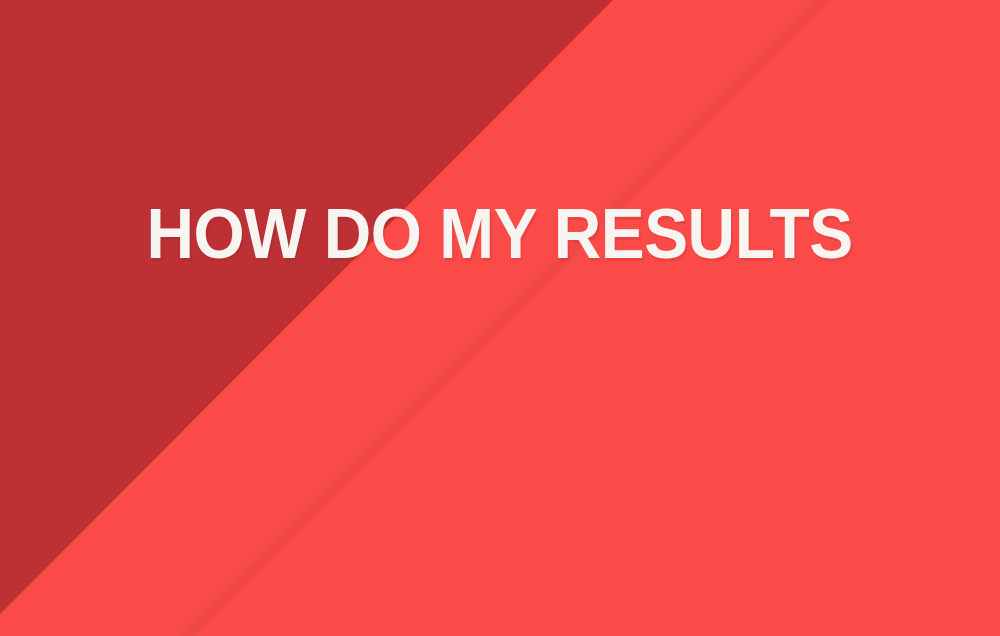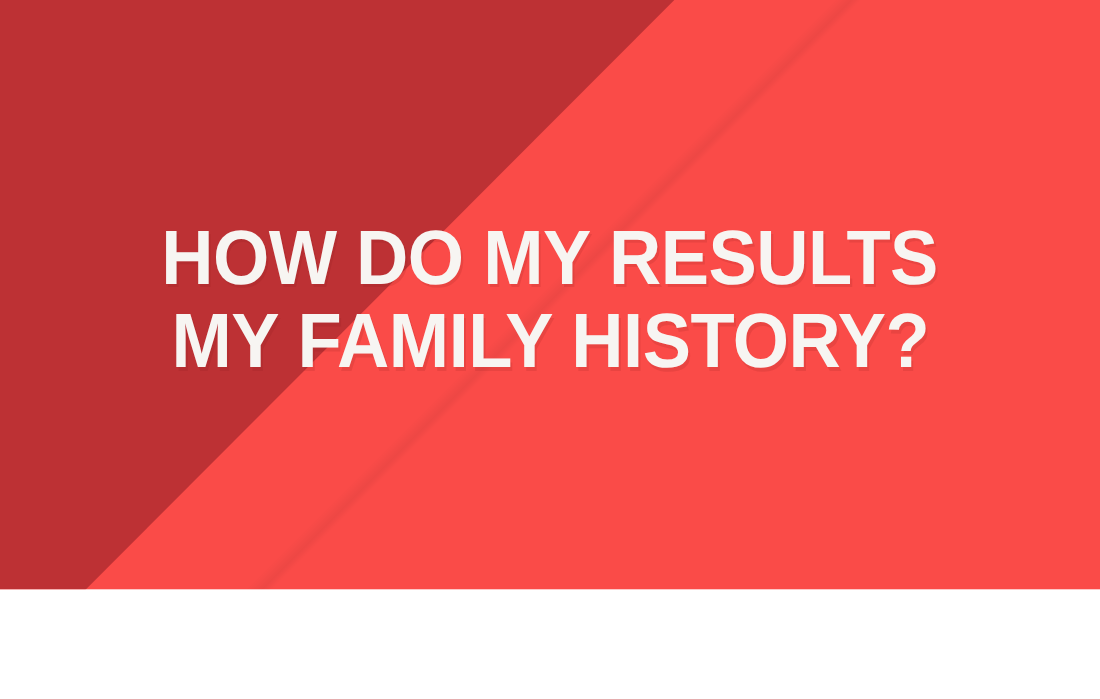--- a/index.html
+++ b/index.html
@@ -3,21 +3,21 @@
 <meta charset="utf-8">
 <style>
   html, body {
     margin: 0;
     padding: 0;
     background: #ffffff;
   }
   #banner {
     position: relative;
     width: 1000px;
-    height: 536px;
+    height: 636px;
     overflow: hidden;
     background: #fa4b48;           
     font-family: "Liberation Sans", sans-serif;
     text-decoration: underline;
   }
   
   #banner .dark-wedge {
     position: absolute;
     inset: 0;
     background: #bd3134;
@@ -63,16 +63,15 @@
 <body>
 
 <div id="banner">
 
   <div class="dark-wedge"></div>
 
   <div class="seam-shade"></div>
 
   <div class="headline">
     <span class="line"><span>HOW DO MY RESULTS</span></span>
-    <span class="line"><span>MY FAMILY HISTORY?</span></span>
   </div>
 
 </div>
 
 </body></html>

